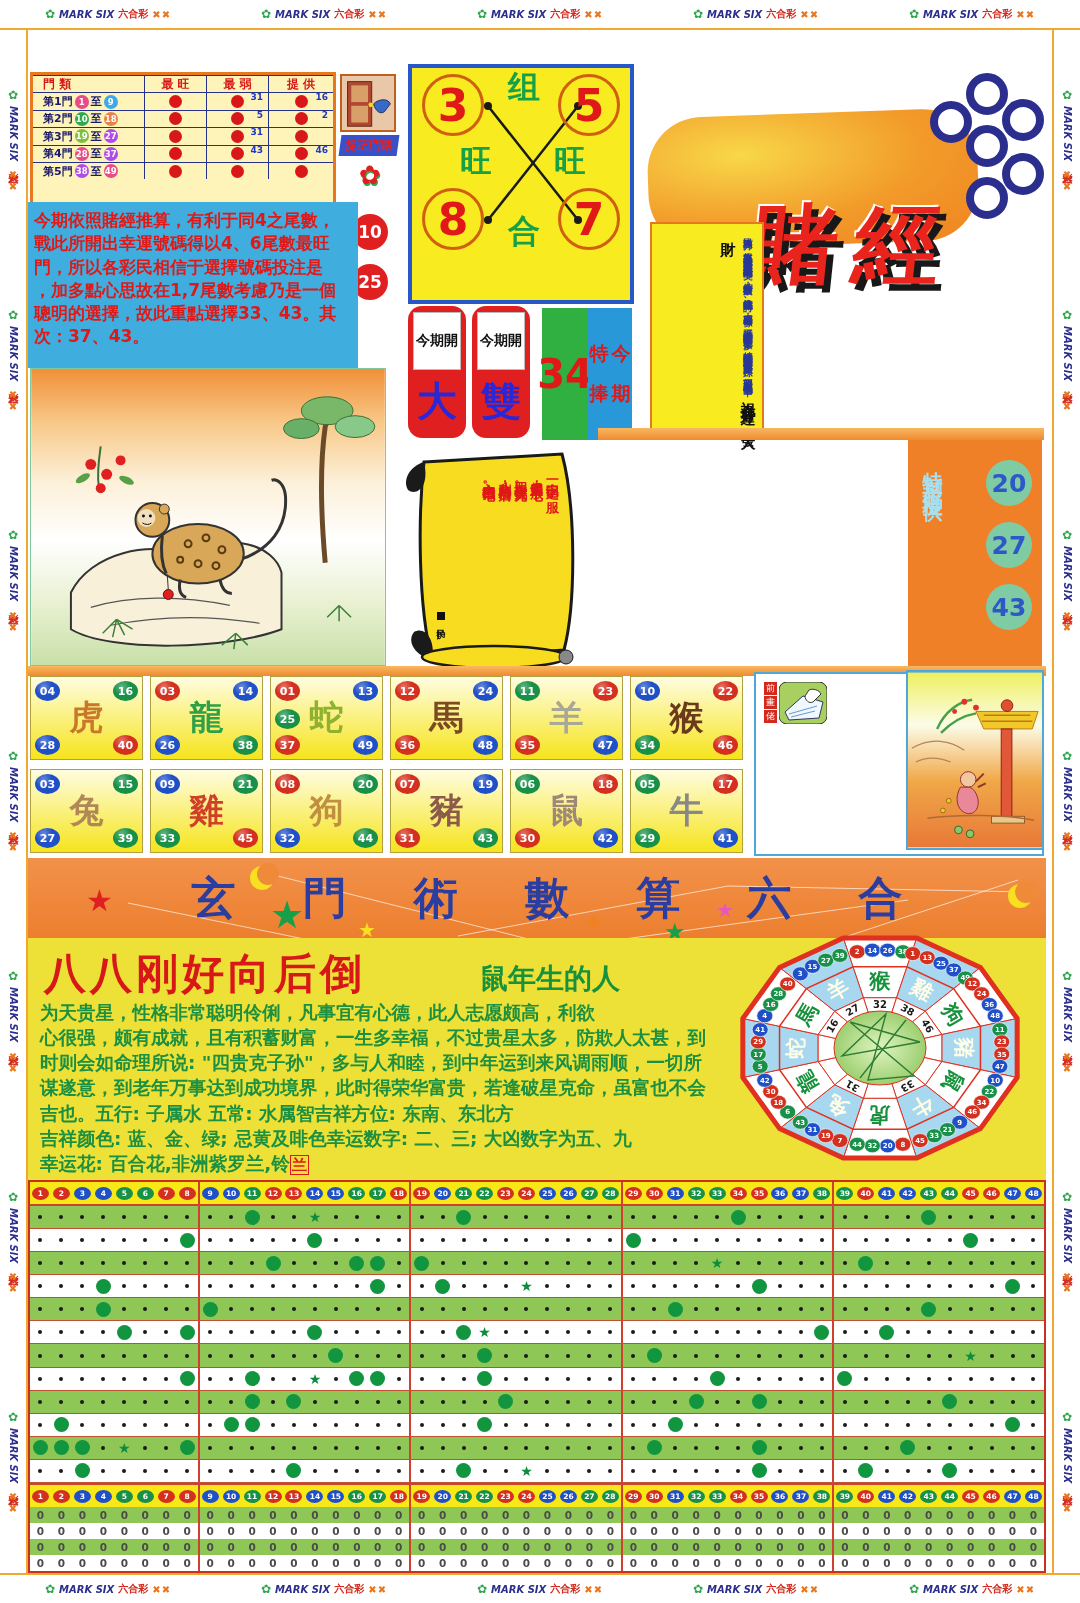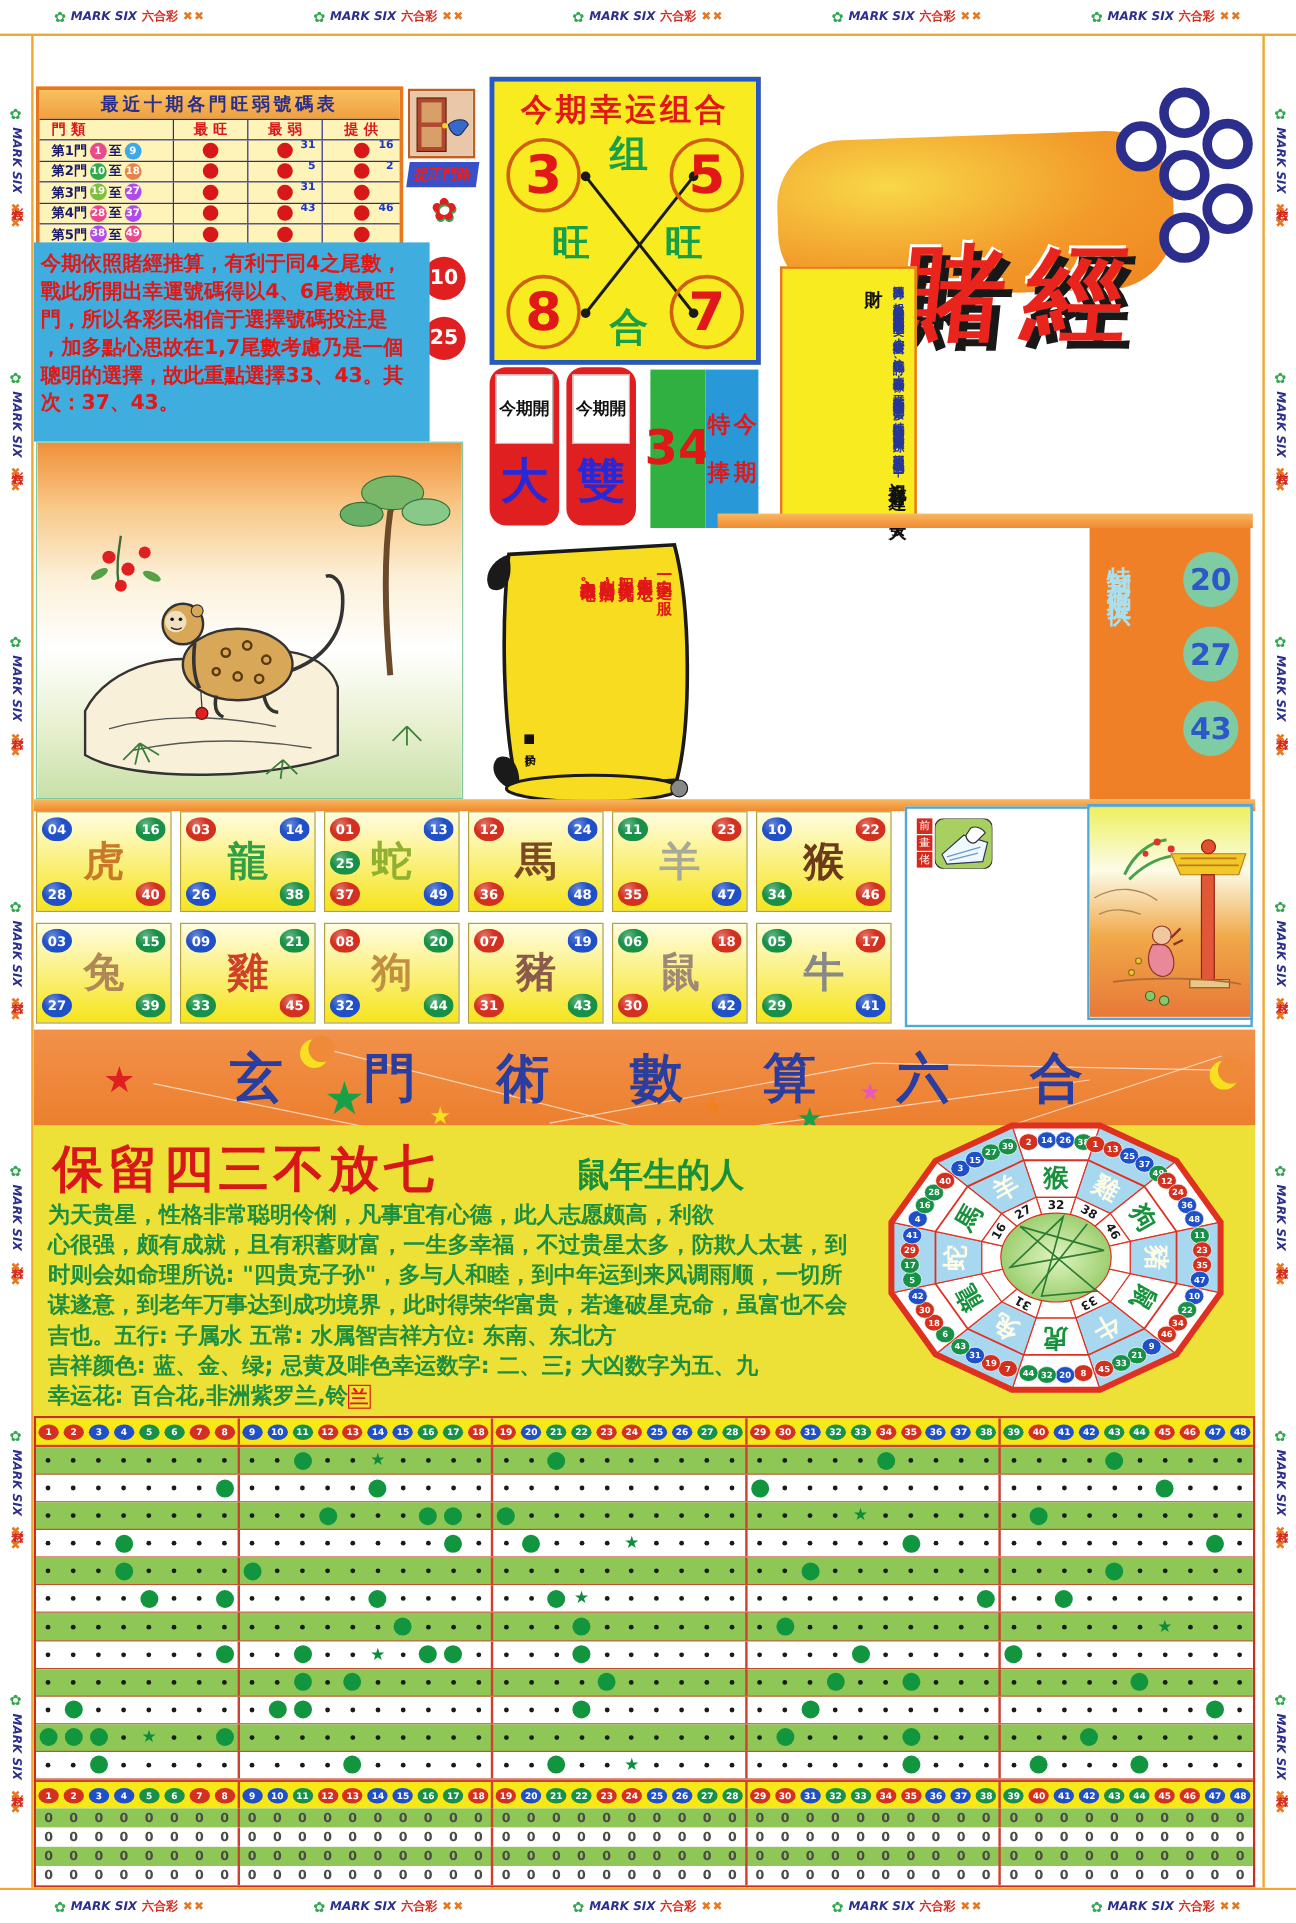--- a/index.html
+++ b/index.html
@@ -297,21 +297,20 @@
       </div>
       <div class="b-unit">
         <span class="b-flower">✿</span>
         <span class="b-brand">MARK SIX</span>
         <span class="b-cn">六合彩</span>
         <span class="b-xx">✖✖</span>
       </div>
     </div>
 
   <div id="hot-table">
-    <div id="ht-title">最近十期各門旺弱號碼表</div>
     <div id="ht-body">
         <div class="ht-row">
           <div class="ht-c ht-c1 ht-head">門  類</div>
           <div class="ht-c ht-c2 ht-head">最  旺</div>
           <div class="ht-c ht-c3 ht-head">最  弱</div>
           <div class="ht-c ht-c4 ht-head">提  供</div>
         </div>
         <div class="ht-row">
           <div class="ht-c ht-c1">
             <span class="ht-door">第1門</span>
@@ -420,21 +419,20 @@
     <div id="cd-flower">✿</div>
   </div>
   <div id="hot-circles">
       <div class="hot-circle">10</div>
       <div class="hot-circle">25</div>
     </div>
 
   <div id="blue-box">今期依照賭經推算，有利于同4之尾數，<br>戰此所開出幸運號碼得以4、6尾數最旺<br>門，所以各彩民相信于選擇號碼投注是<br>，加多點心思故在1,7尾數考慮乃是一個<br>聰明的選擇，故此重點選擇33、43。其<br>次：37、43。</div>
 
   <div id="lucky-combo">
-    <div id="lc-title">今期幸运组合</div>
     <div id="lc-area">
       <svg id="lc-x" width="226" height="190">
         <line x1="76" y1="38" x2="166" y2="152" stroke="#1a1a1a" stroke-width="2.5"></line>
         <line x1="166" y1="38" x2="76" y2="152" stroke="#1a1a1a" stroke-width="2.5"></line>
         <circle cx="76" cy="38" r="4" fill="#1a1a1a"></circle>
           <circle cx="166" cy="38" r="4" fill="#1a1a1a"></circle>
         <circle cx="76" cy="152" r="4" fill="#1a1a1a"></circle>
           <circle cx="166" cy="152" r="4" fill="#1a1a1a"></circle>
       </svg>
       <div class="lc-circle" style="left:10px;top:6px">3</div>
@@ -722,21 +720,21 @@
     <span class="bn-star" style="left:242px;top:38px;font-size:38px;color:#18A048">★</span>
     <span class="bn-star" style="left:330px;top:62px;font-size:20px;color:#F8E020">★</span>
     <span class="bn-star" style="left:556px;top:54px;font-size:22px;color:#F08020">★</span>
     <span class="bn-star" style="left:688px;top:42px;font-size:20px;color:#E858B8">★</span>
     <span class="bn-star" style="left:636px;top:62px;font-size:24px;color:#18A048">★</span>
     <span class="crescent" style="left:222px;top:8px"></span>
     <span class="crescent" style="left:980px;top:26px"></span>
   </div>
 
   <div id="fortune">
-    <div id="ft-title">保留四三不放七</div>
+    <div id="ft-title">八八刚好向后倒</div>
     <div id="ft-sub">鼠年生的人</div>
     <div id="ft-body">为天贵星，性格非常聪明伶俐，凡事宜有心德，此人志愿颇高，利欲<br>心很强，颇有成就，且有积蓄财富，一生多幸福，不过贵星太多，防欺人太甚，到<br>时则会如命理所说: "四贵克子孙"，多与人和睦，到中年运到来风调雨顺，一切所<br>谋遂意，到老年万事达到成功境界，此时得荣华富贵，若逢破星克命，虽富也不会<br>吉也。五行: 子属水 五常: 水属智吉祥方位: 东南、东北方<br>吉祥颜色: 蓝、金、绿; 忌黄及啡色幸运数字: 二、三; 大凶数字为五、九<br>幸运花: 百合花,非洲紫罗兰,铃<span class="seal">兰</span></div>
   </div>
   <div id="wheel"><svg width="300" height="250" viewBox="0 0 300 250">
         <defs>
           <radialGradient id="cg">
             <stop offset="0" stop-color="#E0F4C0"></stop>
             <stop offset="1" stop-color="#9CCF70"></stop>
           </radialGradient>
         </defs>

